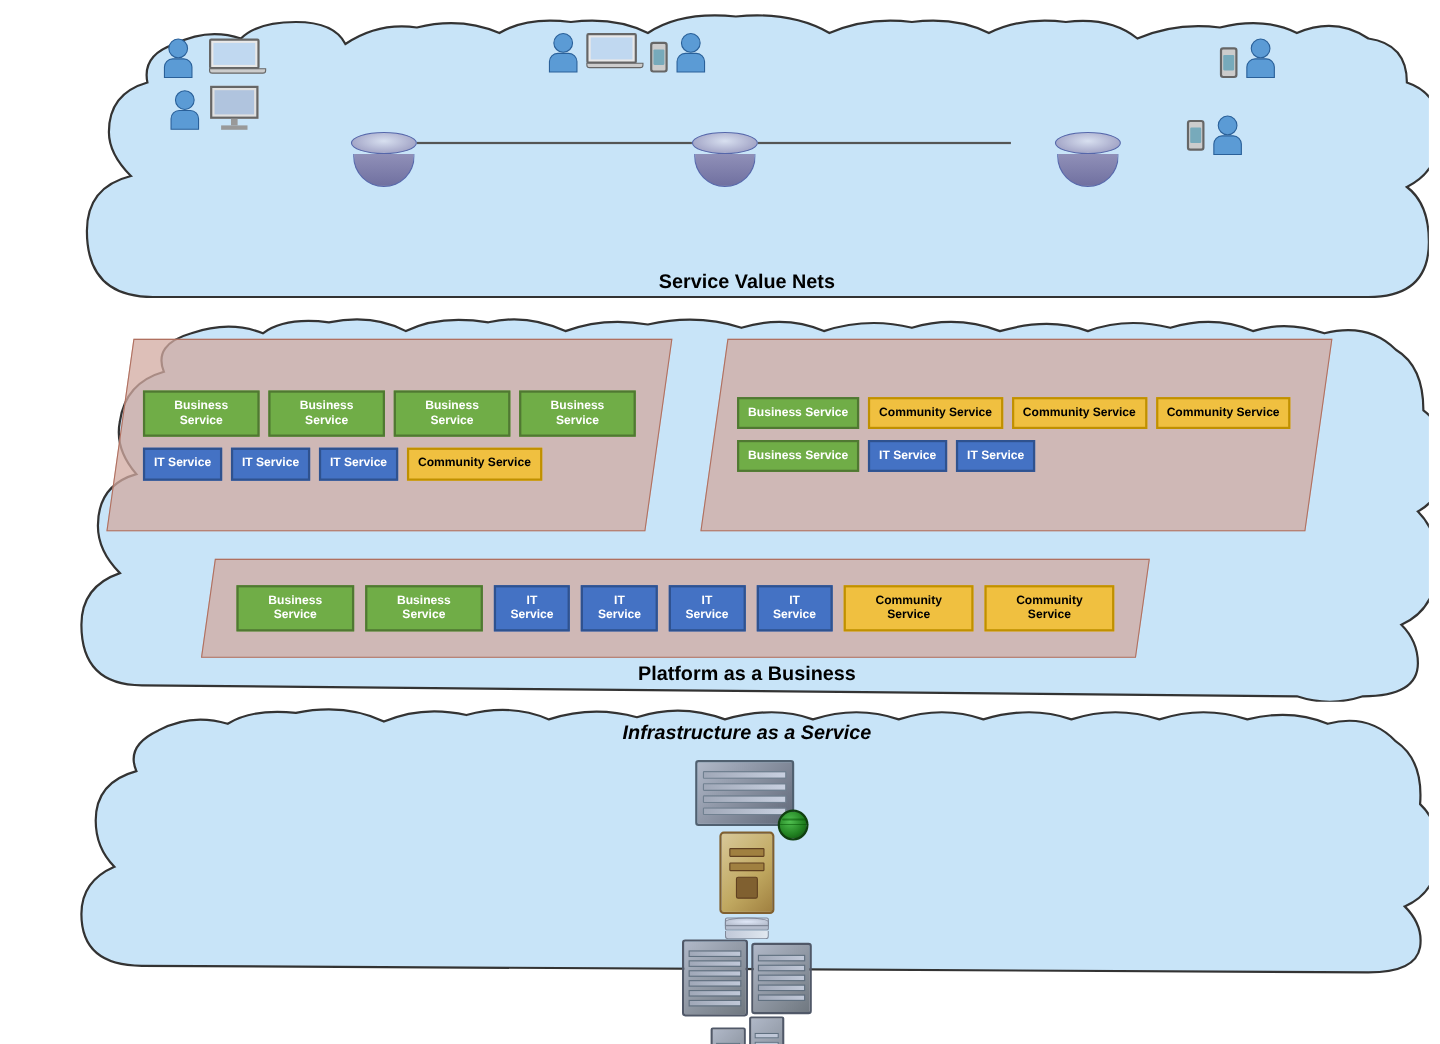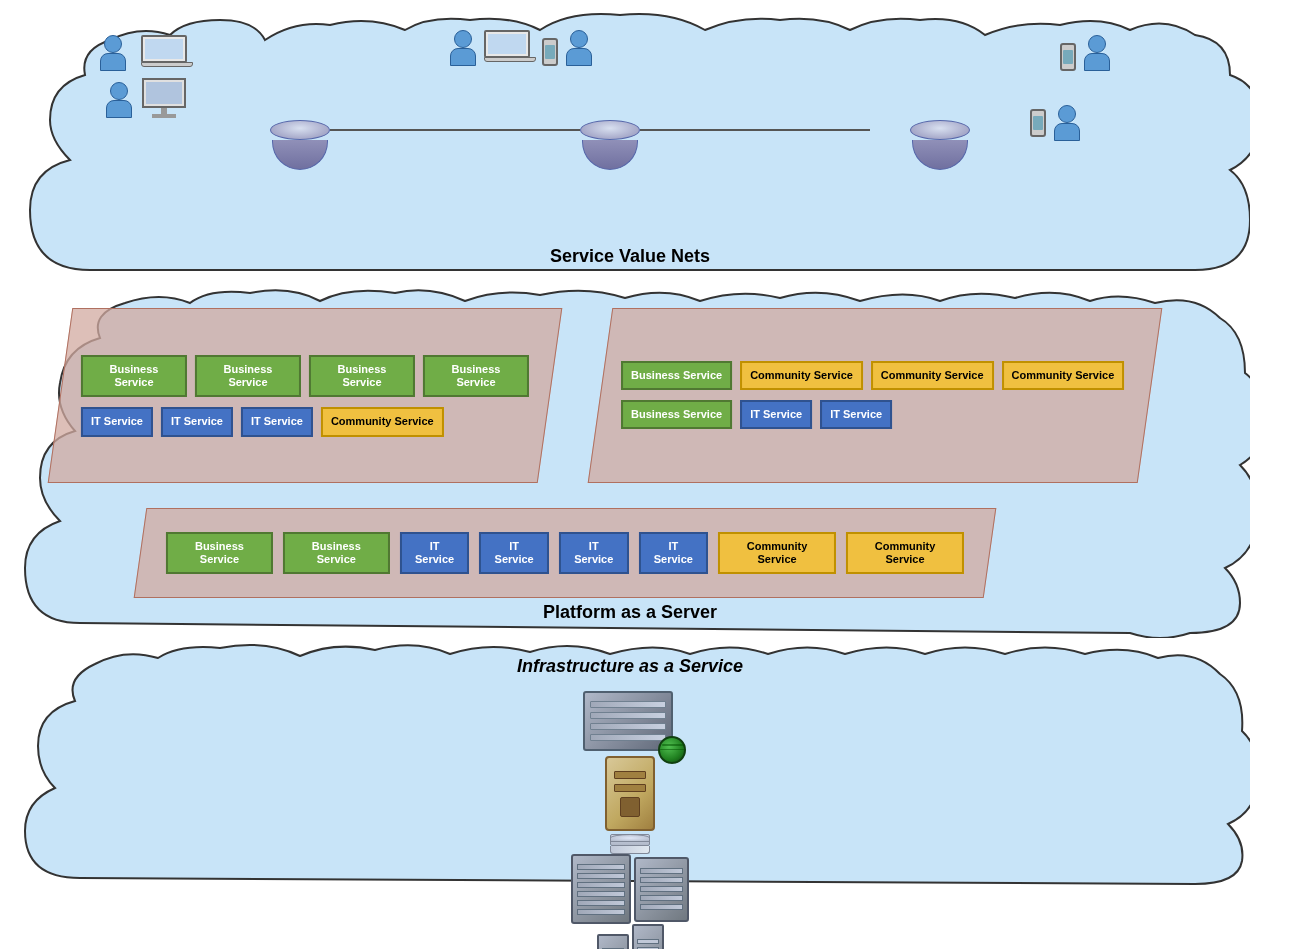--- a/index.html
+++ b/index.html
@@ -11,21 +11,21 @@
       overflow: hidden;
       position: relative;
     }
 
     .main-container {
       width: 1309px;
       height: 949px;
       position: relative;
       display: flex;
       flex-direction: column;
-      align-items: flex-start;
+      align-items: flex-end;
       padding: 10px;
       gap: 8px;
     }
 
     
     .service-box {
       padding: 6px 8px;
       border: 2px solid;
       font-size: 11px;
       font-weight: bold;
@@ -310,21 +310,21 @@
         <div class="service-box it">IT Service</div>
         <div class="service-box it">IT Service</div>
         <div class="service-box it">IT Service</div>
         <div class="service-box it">IT Service</div>
         <div class="service-box community">Community Service</div>
         <div class="service-box community">Community Service</div>
       </div>
     </div>
 
     <div style="position:absolute; bottom:15px; width:100%; text-align:center;">
-      <span style="font-size:18px;font-weight:bold;color:#000;">Platform as a Server</span>
+      <span style="font-size:18px;font-weight:bold;color:#000;">Platform as a Business</span>
     </div>
   </div>
 
   <div class="section section-bottom" style="margin-top:-10px;">
     <svg viewBox="0 0 1240 255" width="1240" height="255">
       <path d="M 70,242
                Q 15,242 15,195
                Q 15,165 45,152
                Q 28,135 28,110
                Q 28,75 65,65

